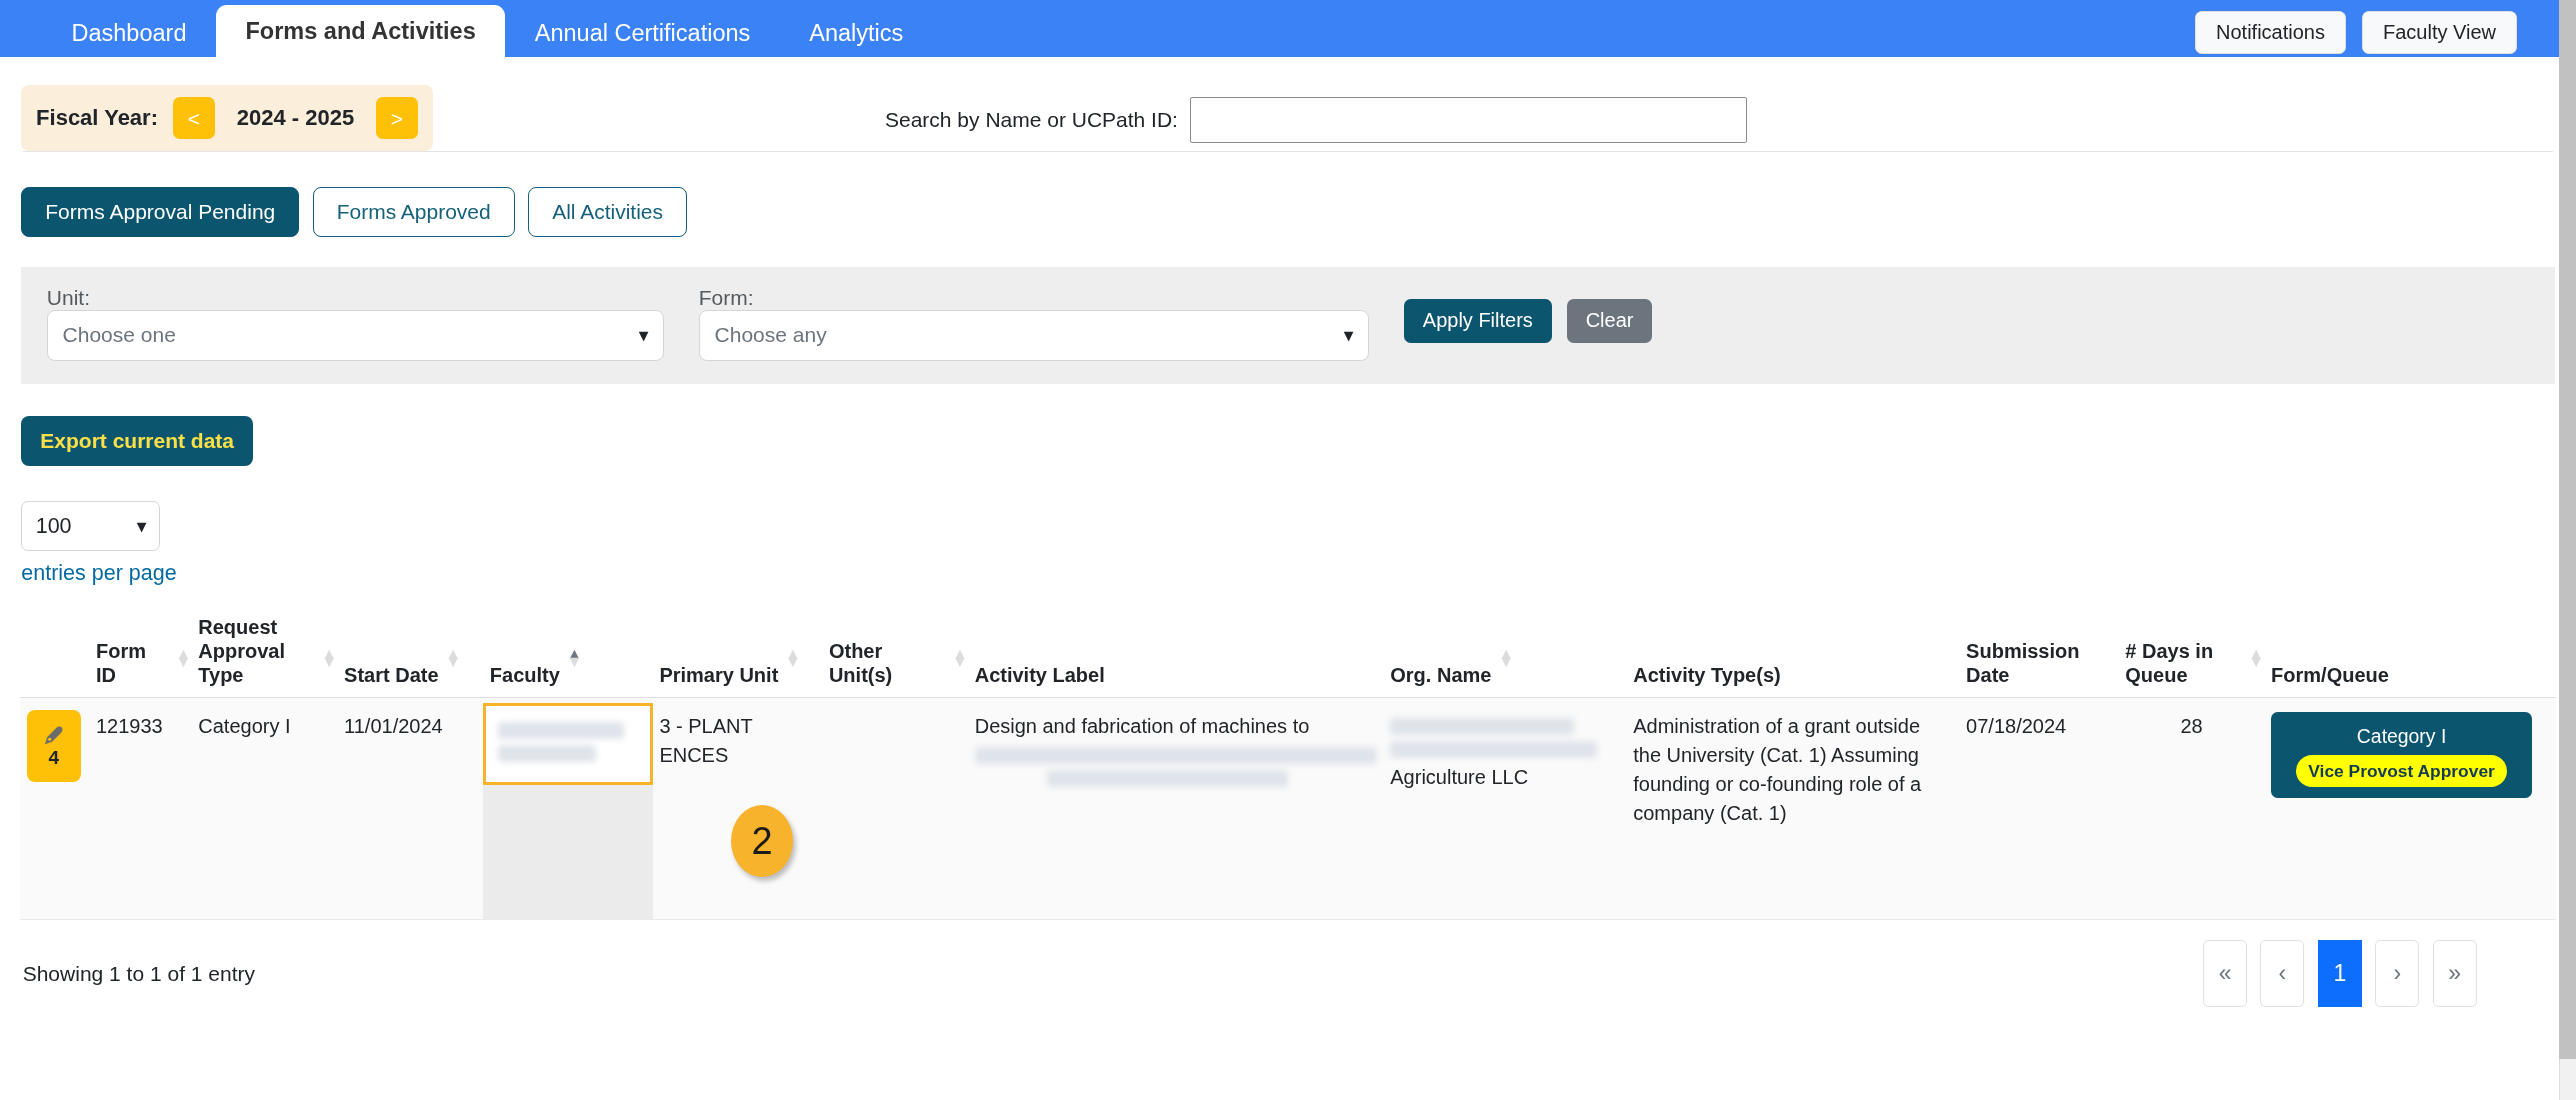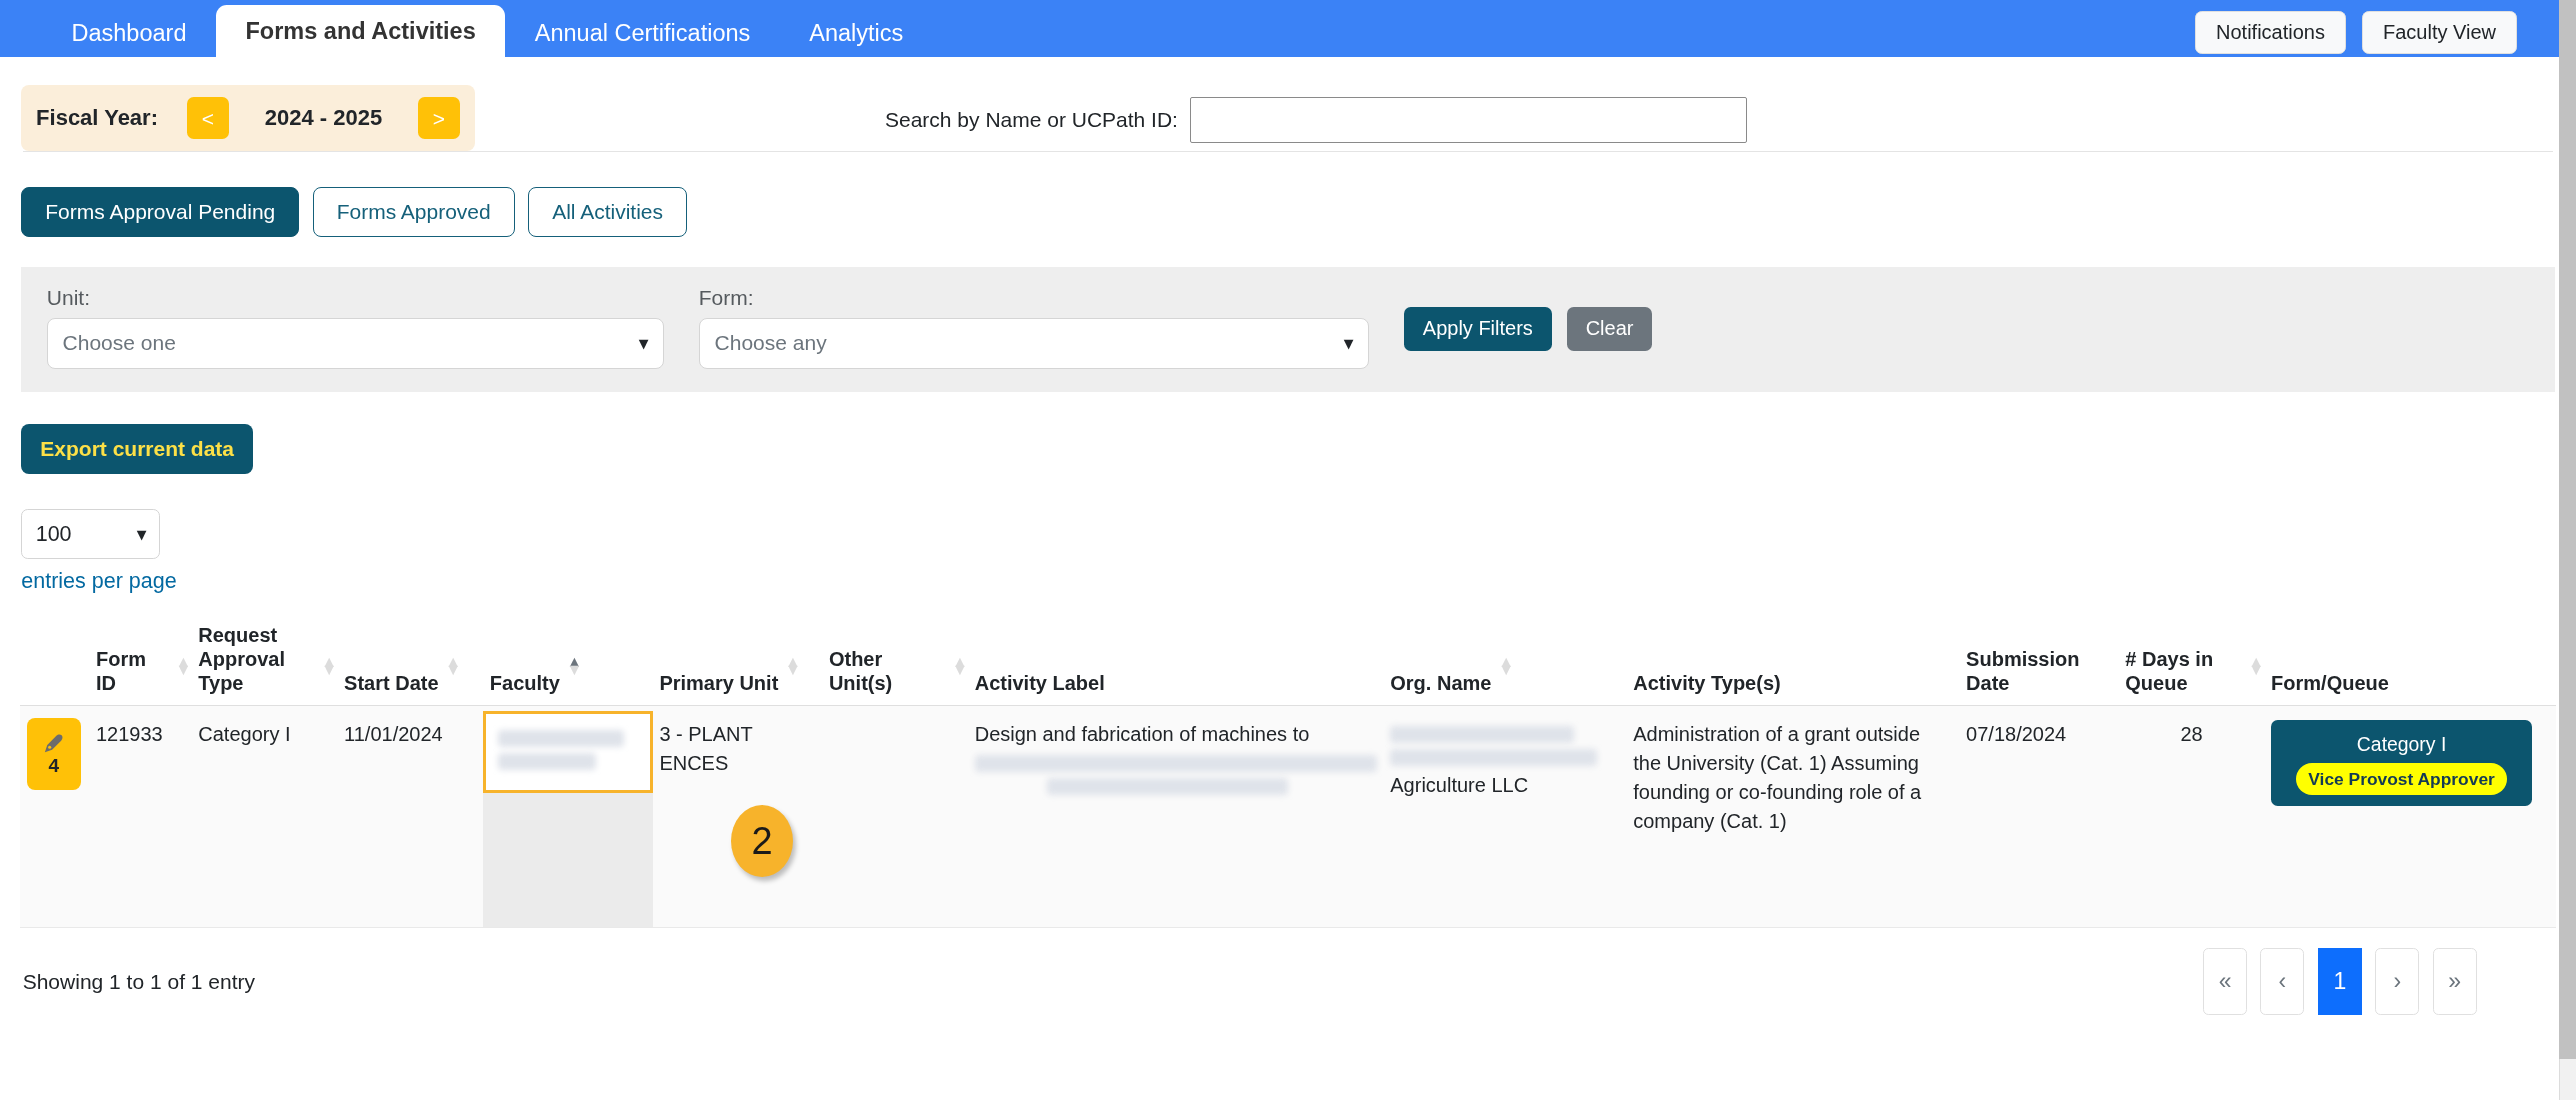--- a/index.html
+++ b/index.html
@@ -68,21 +68,21 @@
     align-items: center;
     padding-top: 28px;
     position: relative;
     height: 94px;
   }
   .fy-box {
     background: #fbeeda;
     border-radius: 8px;
     display: flex;
     align-items: center;
-    gap: 29px;
+    gap: 15px;
     padding: 12px 14.8px;
     margin-left: 1.3px;
   }
   .fy-label { font-size: 22px; font-weight: bold; color: #212529; }
   .fy-arrow {
     background: #ffc107;
     border: none;
     border-radius: 6.7px;
     color: #ffffff;
     font-size: 21px;
@@ -134,21 +134,21 @@
 
   
   .filterbar {
     background: #eeeeee;
     padding: 19px 25.5px 23px 25.5px;
     display: flex;
     align-items: flex-end;
     gap: 35px;
     margin: 0 1.3px;
   }
-  .field-label { font-size: 21px; color: #555a5e; margin-bottom: 8px; display: block; }
+  .field-label { font-size: 21px; color: #555a5e; margin-bottom: 0; display: block; }
   .select-box {
     position: relative;
     background: #ffffff;
     border: 0.7px solid #d5d5d5;
     border-radius: 8px;
     height: 51px;
     display: flex;
     align-items: center;
     padding: 0 14.8px;
     font-size: 21px;

